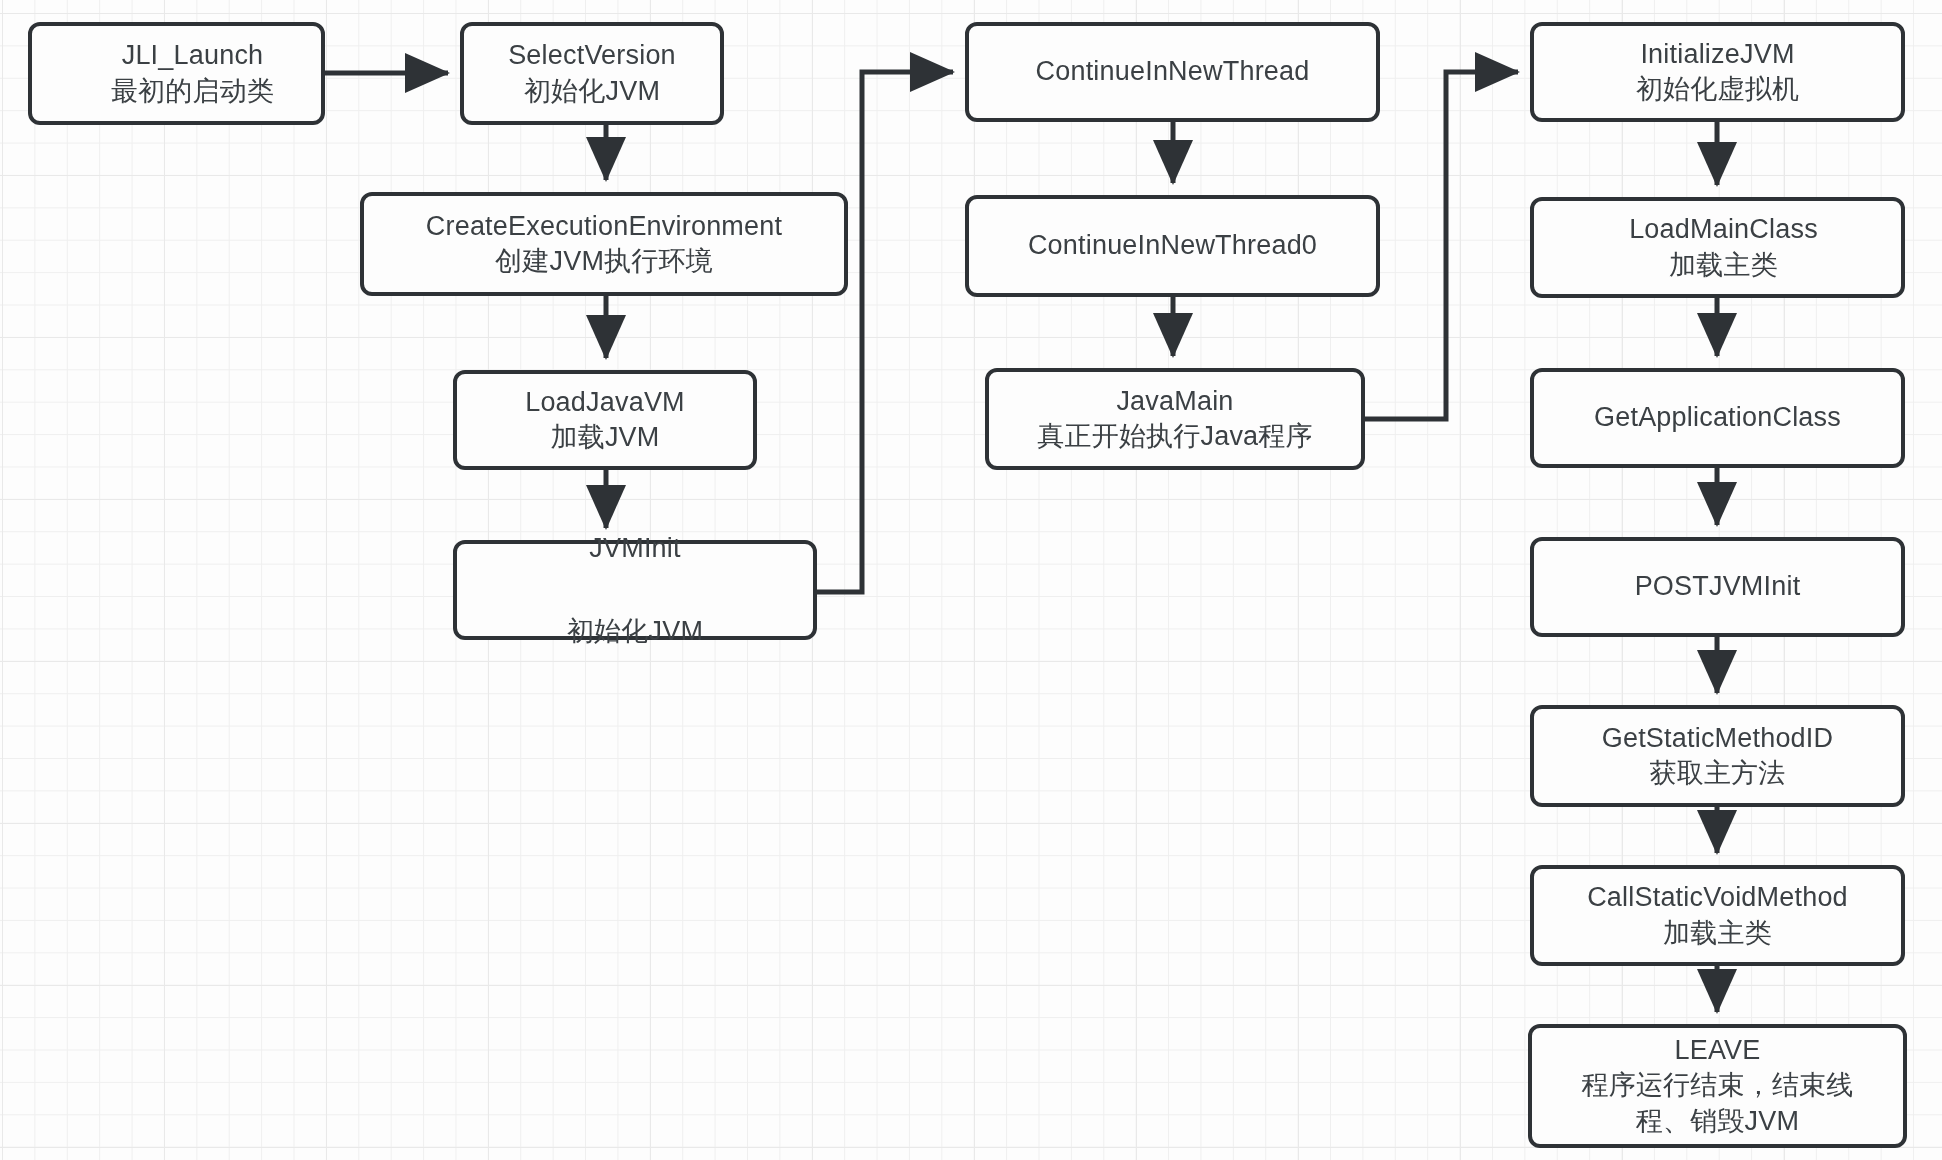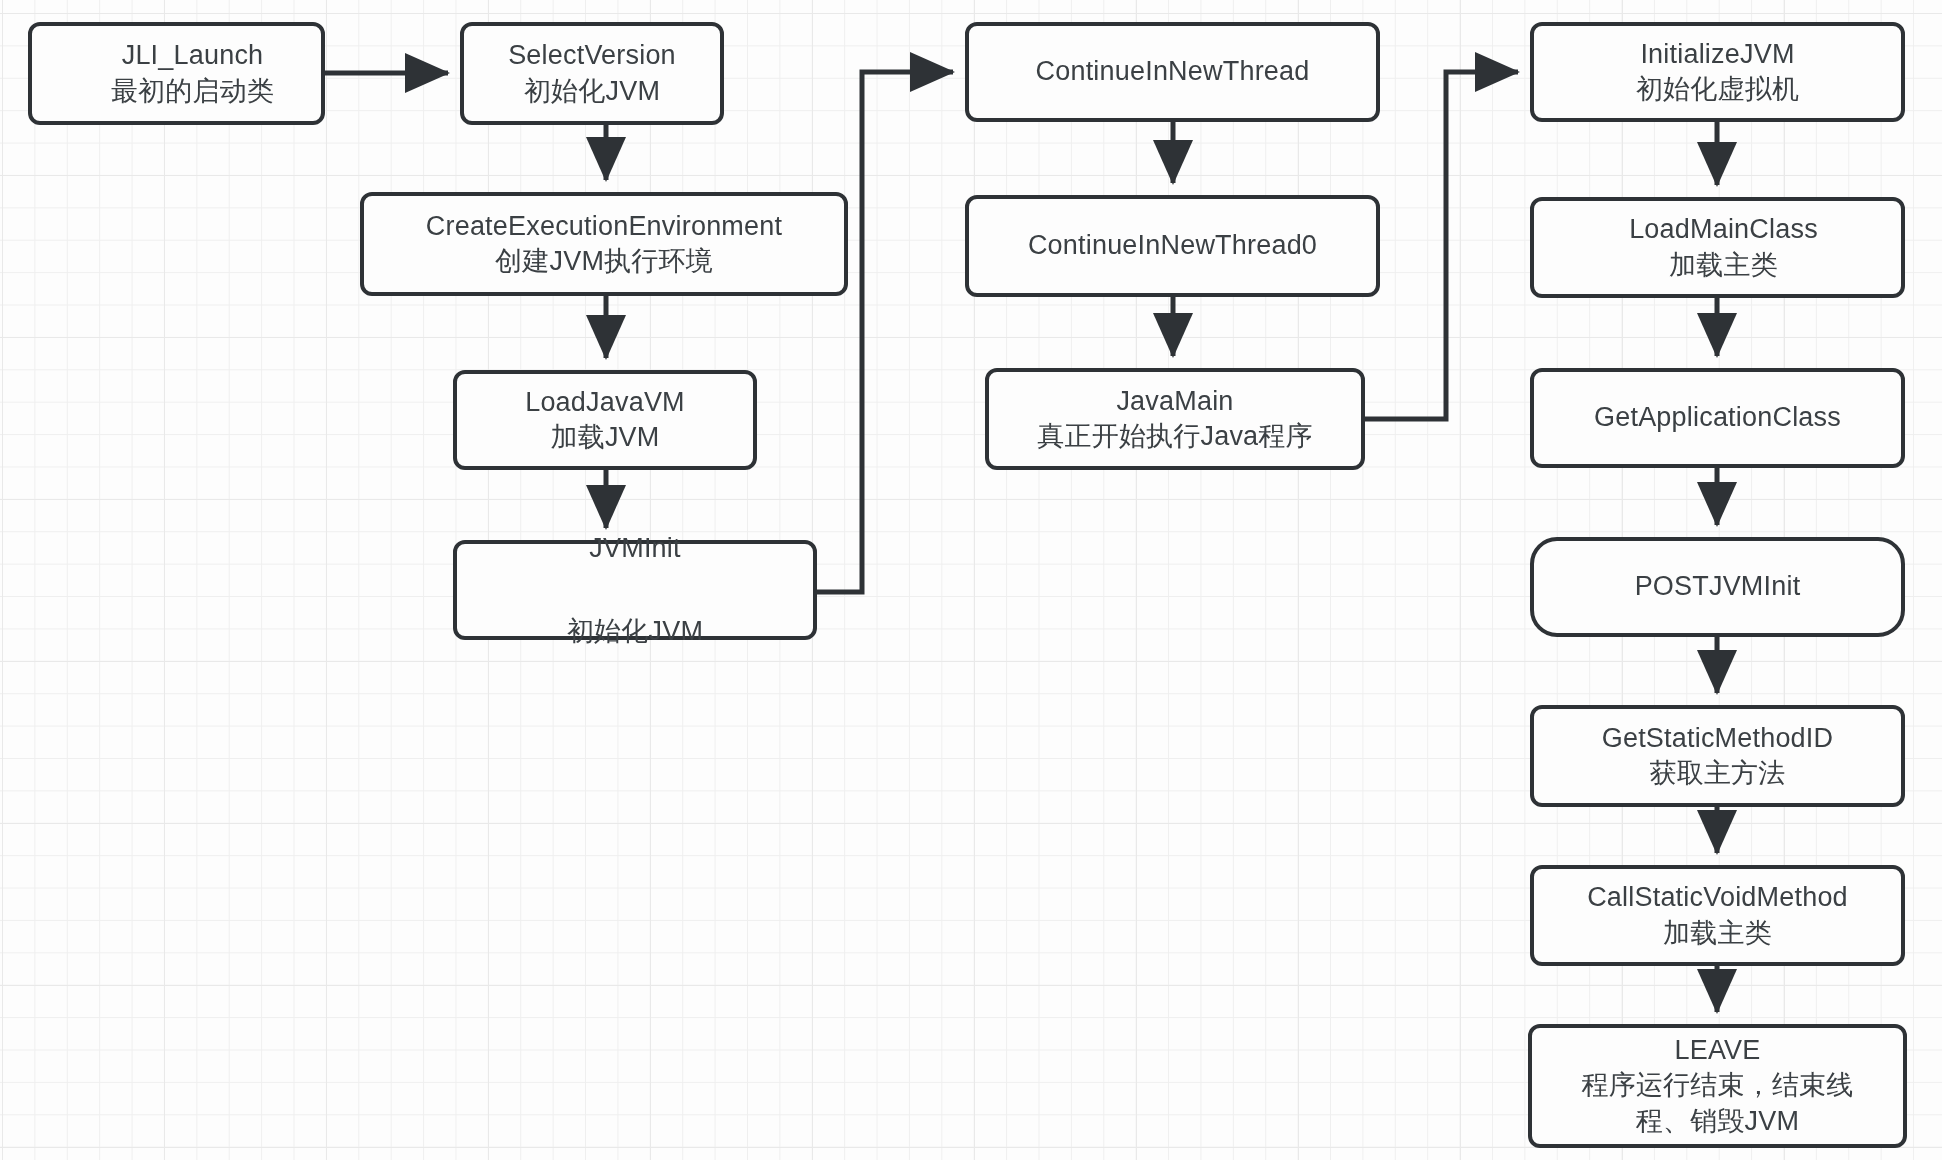--- a/index.html
+++ b/index.html
@@ -141,21 +141,21 @@
 
   <div class="node" id="n-load_main_class" style="left: 1530px; top: 197px; width: 375px; height: 101px; padding-left: 12px;">
     <span class="l1">LoadMainClass</span>
     <span class="l2">加载主类</span>
   </div>
 
   <div class="node" id="n-get_application_class" style="left: 1530px; top: 368px; width: 375px; height: 100px;">
     <span class="l1">GetApplicationClass</span>
   </div>
 
-  <div class="node" id="n-post_jvm_init" style="left: 1530px; top: 537px; width: 375px; height: 100px; border-radius: 27px;">
+  <div class="node" id="n-post_jvm_init" style="left: 1530px; top: 537px; width: 375px; height: 100px;">
     <span class="l1">POSTJVMInit</span>
   </div>
 
   <div class="node" id="n-get_static_method_id" style="left: 1530px; top: 705px; width: 375px; height: 102px;">
     <span class="l1">GetStaticMethodID</span>
     <span class="l2">获取主方法</span>
   </div>
 
   <div class="node" id="n-call_static_void_method" style="left: 1530px; top: 865px; width: 375px; height: 101px;">
     <span class="l1">CallStaticVoidMethod</span>

